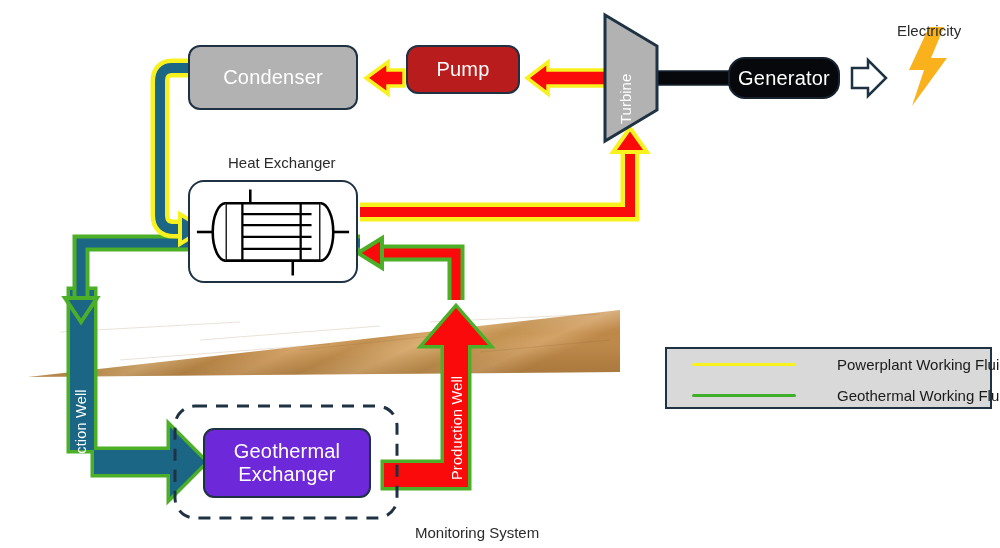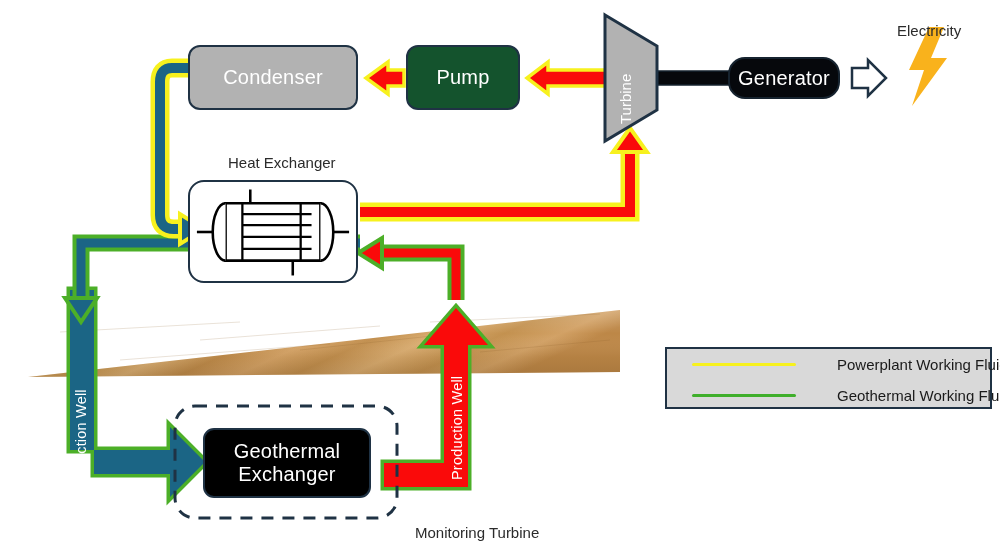--- a/index.html
+++ b/index.html
@@ -7,26 +7,26 @@
        font-family:"Liberation Sans", sans-serif;}
   .stage{position:absolute;left:0;top:0;width:1000px;height:548px;}
   svg.layer{position:absolute;left:0;top:0;width:1000px;height:548px;overflow:visible;}
 
   
   .box{position:absolute;box-sizing:border-box;display:flex;align-items:center;
        justify-content:center;border:2.5px solid #1f3244;border-radius:12px;}
   .box-label{color:#ffffff;font-size:20px;letter-spacing:.2px;text-align:center;line-height:1.15;}
 
   #condenser{left:188px;top:45px;width:170px;height:65px;background:#b2b2b2;}
-  #pump{left:406px;top:45px;width:114px;height:65px;background:#14532d;}
+  #pump{left:406px;top:45px;width:114px;height:49px;background:#b91c1c;}
   #generator{left:728px;top:57px;width:112px;height:42px;background:#06080c;
              border-color:#16232f;border-radius:17px;}
   #heat-exchanger{left:188px;top:180px;width:170px;height:103px;background:#ffffff;
                   border-radius:16px;}
-  #reservoir{left:203px;top:428px;width:168px;height:70px;background:#000000;
+  #reservoir{left:203px;top:428px;width:168px;height:70px;background:#6d28d9;
              border-radius:11px;border-color:#1f3244;}
 
   
   .txt{position:absolute;color:#2b2b2b;font-size:15px;white-space:nowrap;}
   #he-label{left:228px;top:154px;}
   #ms-label{left:415px;top:524px;}
   #elec-label{left:897px;top:6px;margin-top:16px;}
 
   
   .vlabel{position:absolute;color:#ffffff;font-size:14.5px;white-space:nowrap;
@@ -196,21 +196,21 @@
       <span>Exchanger</span>
     </span>
   </div>
 
   <div id="turbine-label">Turbine</div>
 
   <div class="vlabel" id="inj-label">Injection Well</div>
   <div class="vlabel" id="prod-label">Production Well</div>
 
   <div class="txt" id="he-label">Heat Exchanger</div>
-  <div class="txt" id="ms-label">Monitoring Turbine</div>
+  <div class="txt" id="ms-label">Monitoring System</div>
   <div class="txt" id="elec-label">Electricity</div>
 
   <div id="legend">
     <div class="leg-row">
       <span class="leg-swatch" style="background:#f7f11e;"></span>
       <span class="leg-text">Powerplant Working Fluid</span>
     </div>
     <div class="leg-row">
       <span class="leg-swatch" style="background:#3faf2b;"></span>
       <span class="leg-text">Geothermal Working Fluid</span>

